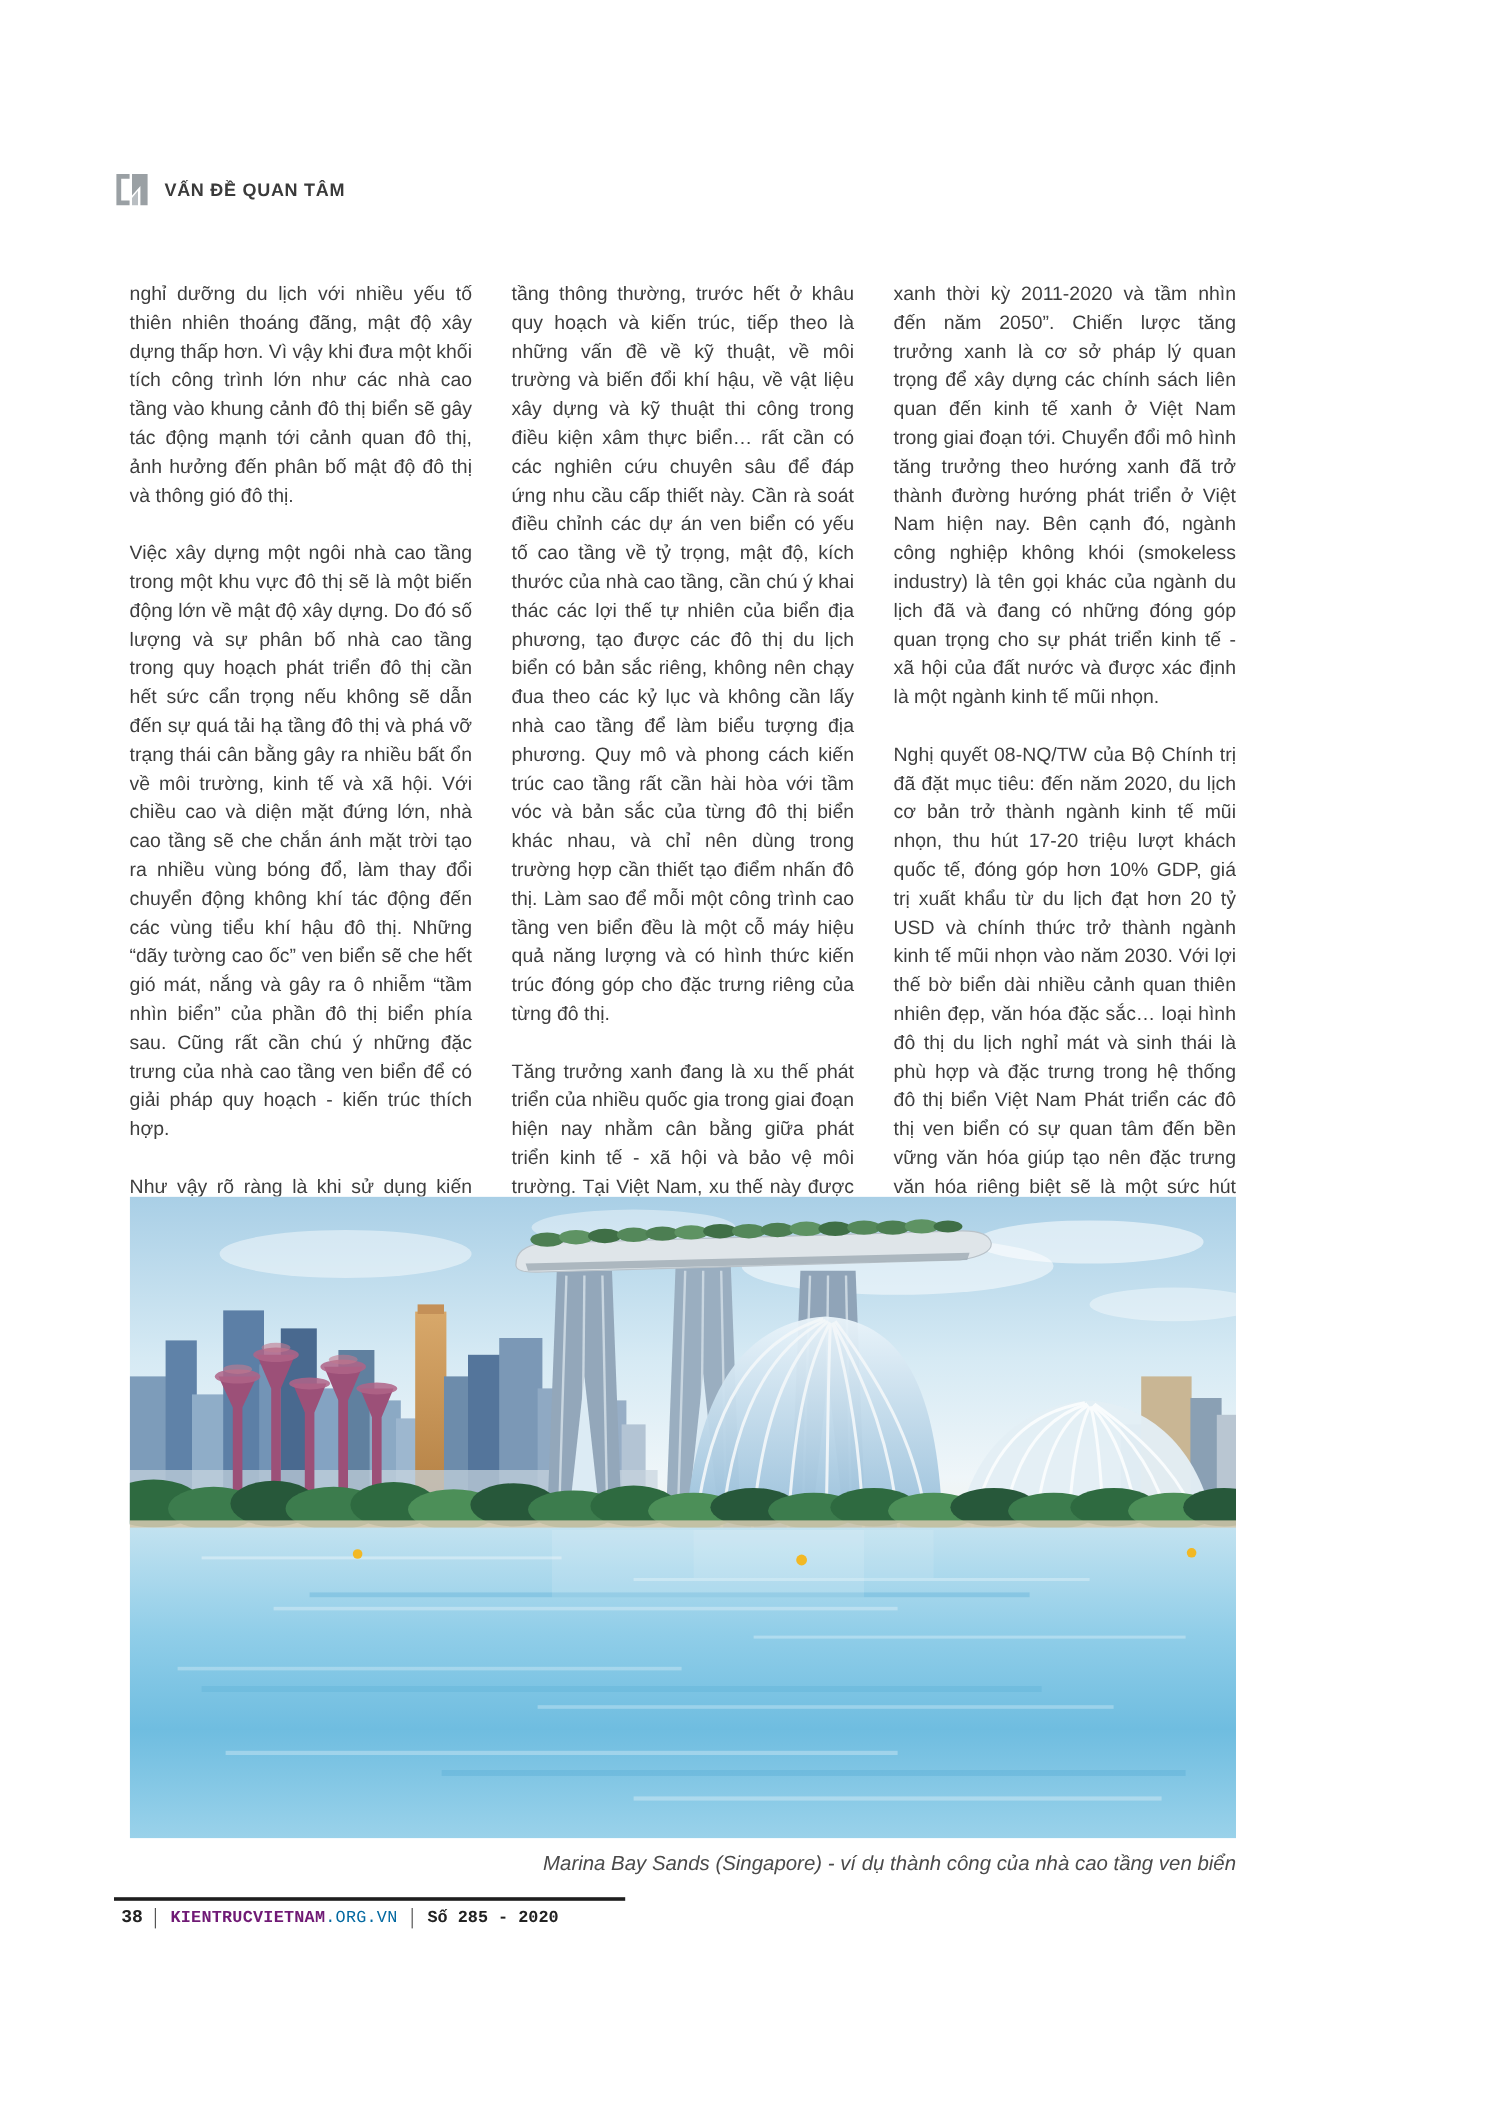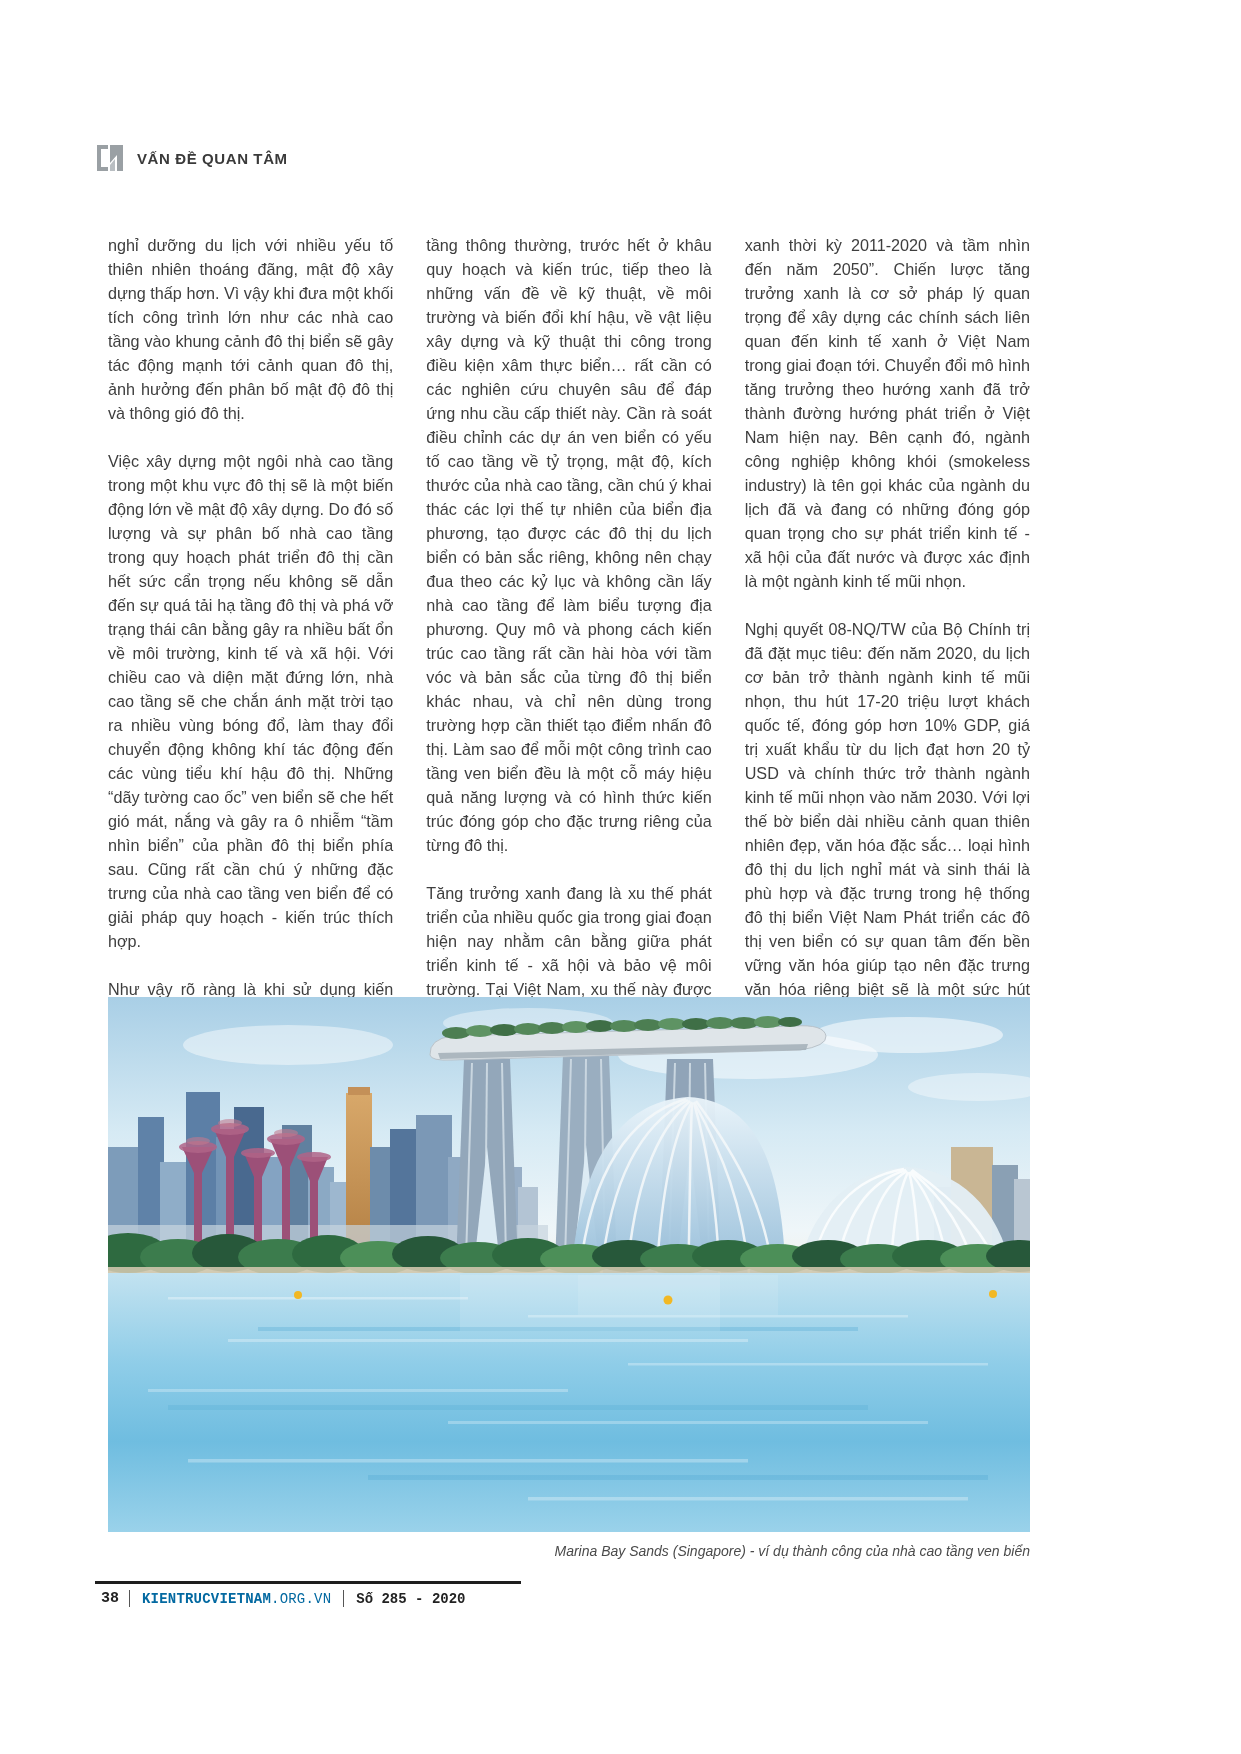--- a/index.html
+++ b/index.html
@@ -13,28 +13,28 @@
 
   
   .columns{position:absolute;left:108px;top:233px;width:922px;height:764px;display:flex;gap:33px;overflow:hidden;}
   .col{flex:1;min-width:0;}
   .col p{margin:0 0 24px 0;font-size:16.2px;line-height:24px;text-align:justify;color:#3e3e3e;}
 
   
   .photo{position:absolute;left:108px;top:997px;width:922px;height:535px;overflow:hidden;}
   .photo svg{display:block;width:922px;height:535px;}
 
-  .caption{position:absolute;left:108px;top:1543px;width:922px;text-align:right;font-style:italic;font-size:14px;color:#4a4a4a;}
+  .caption{position:absolute;left:108px;top:1543px;width:922px;text-align:right;font-style:italic;font-size:17px;color:#4a4a4a;}
 
   
   .footer{position:absolute;left:95px;top:1581px;width:426px;border-top:3px solid #1e1e1e;padding-top:6px;display:flex;align-items:center;font-size:14px;color:#222;font-family:Liberation Mono, monospace;}
   .footer .pageno{font-weight:bold;font-size:15px;padding:0 10px 0 6px;}
   .footer .sep{width:1px;align-self:stretch;background:#555;margin:0 0;}
   .footer .site{padding:0 12px;white-space:nowrap;}
-  .footer .site .b{font-weight:bold;color:#0369a1;letter-spacing:.2px;}
+  .footer .site .b{font-weight:bold;color:#701a75;letter-spacing:.2px;}
   .footer .site .r{color:#0369a1;letter-spacing:.2px;}
   .footer .issue{padding:0 12px;font-weight:bold;white-space:nowrap;}
 </style>
 </head>
 <body>
 
 <div class="page">
 
   <div class="header">
     <svg class="logo" viewBox="0 0 30 30" aria-hidden="true">

